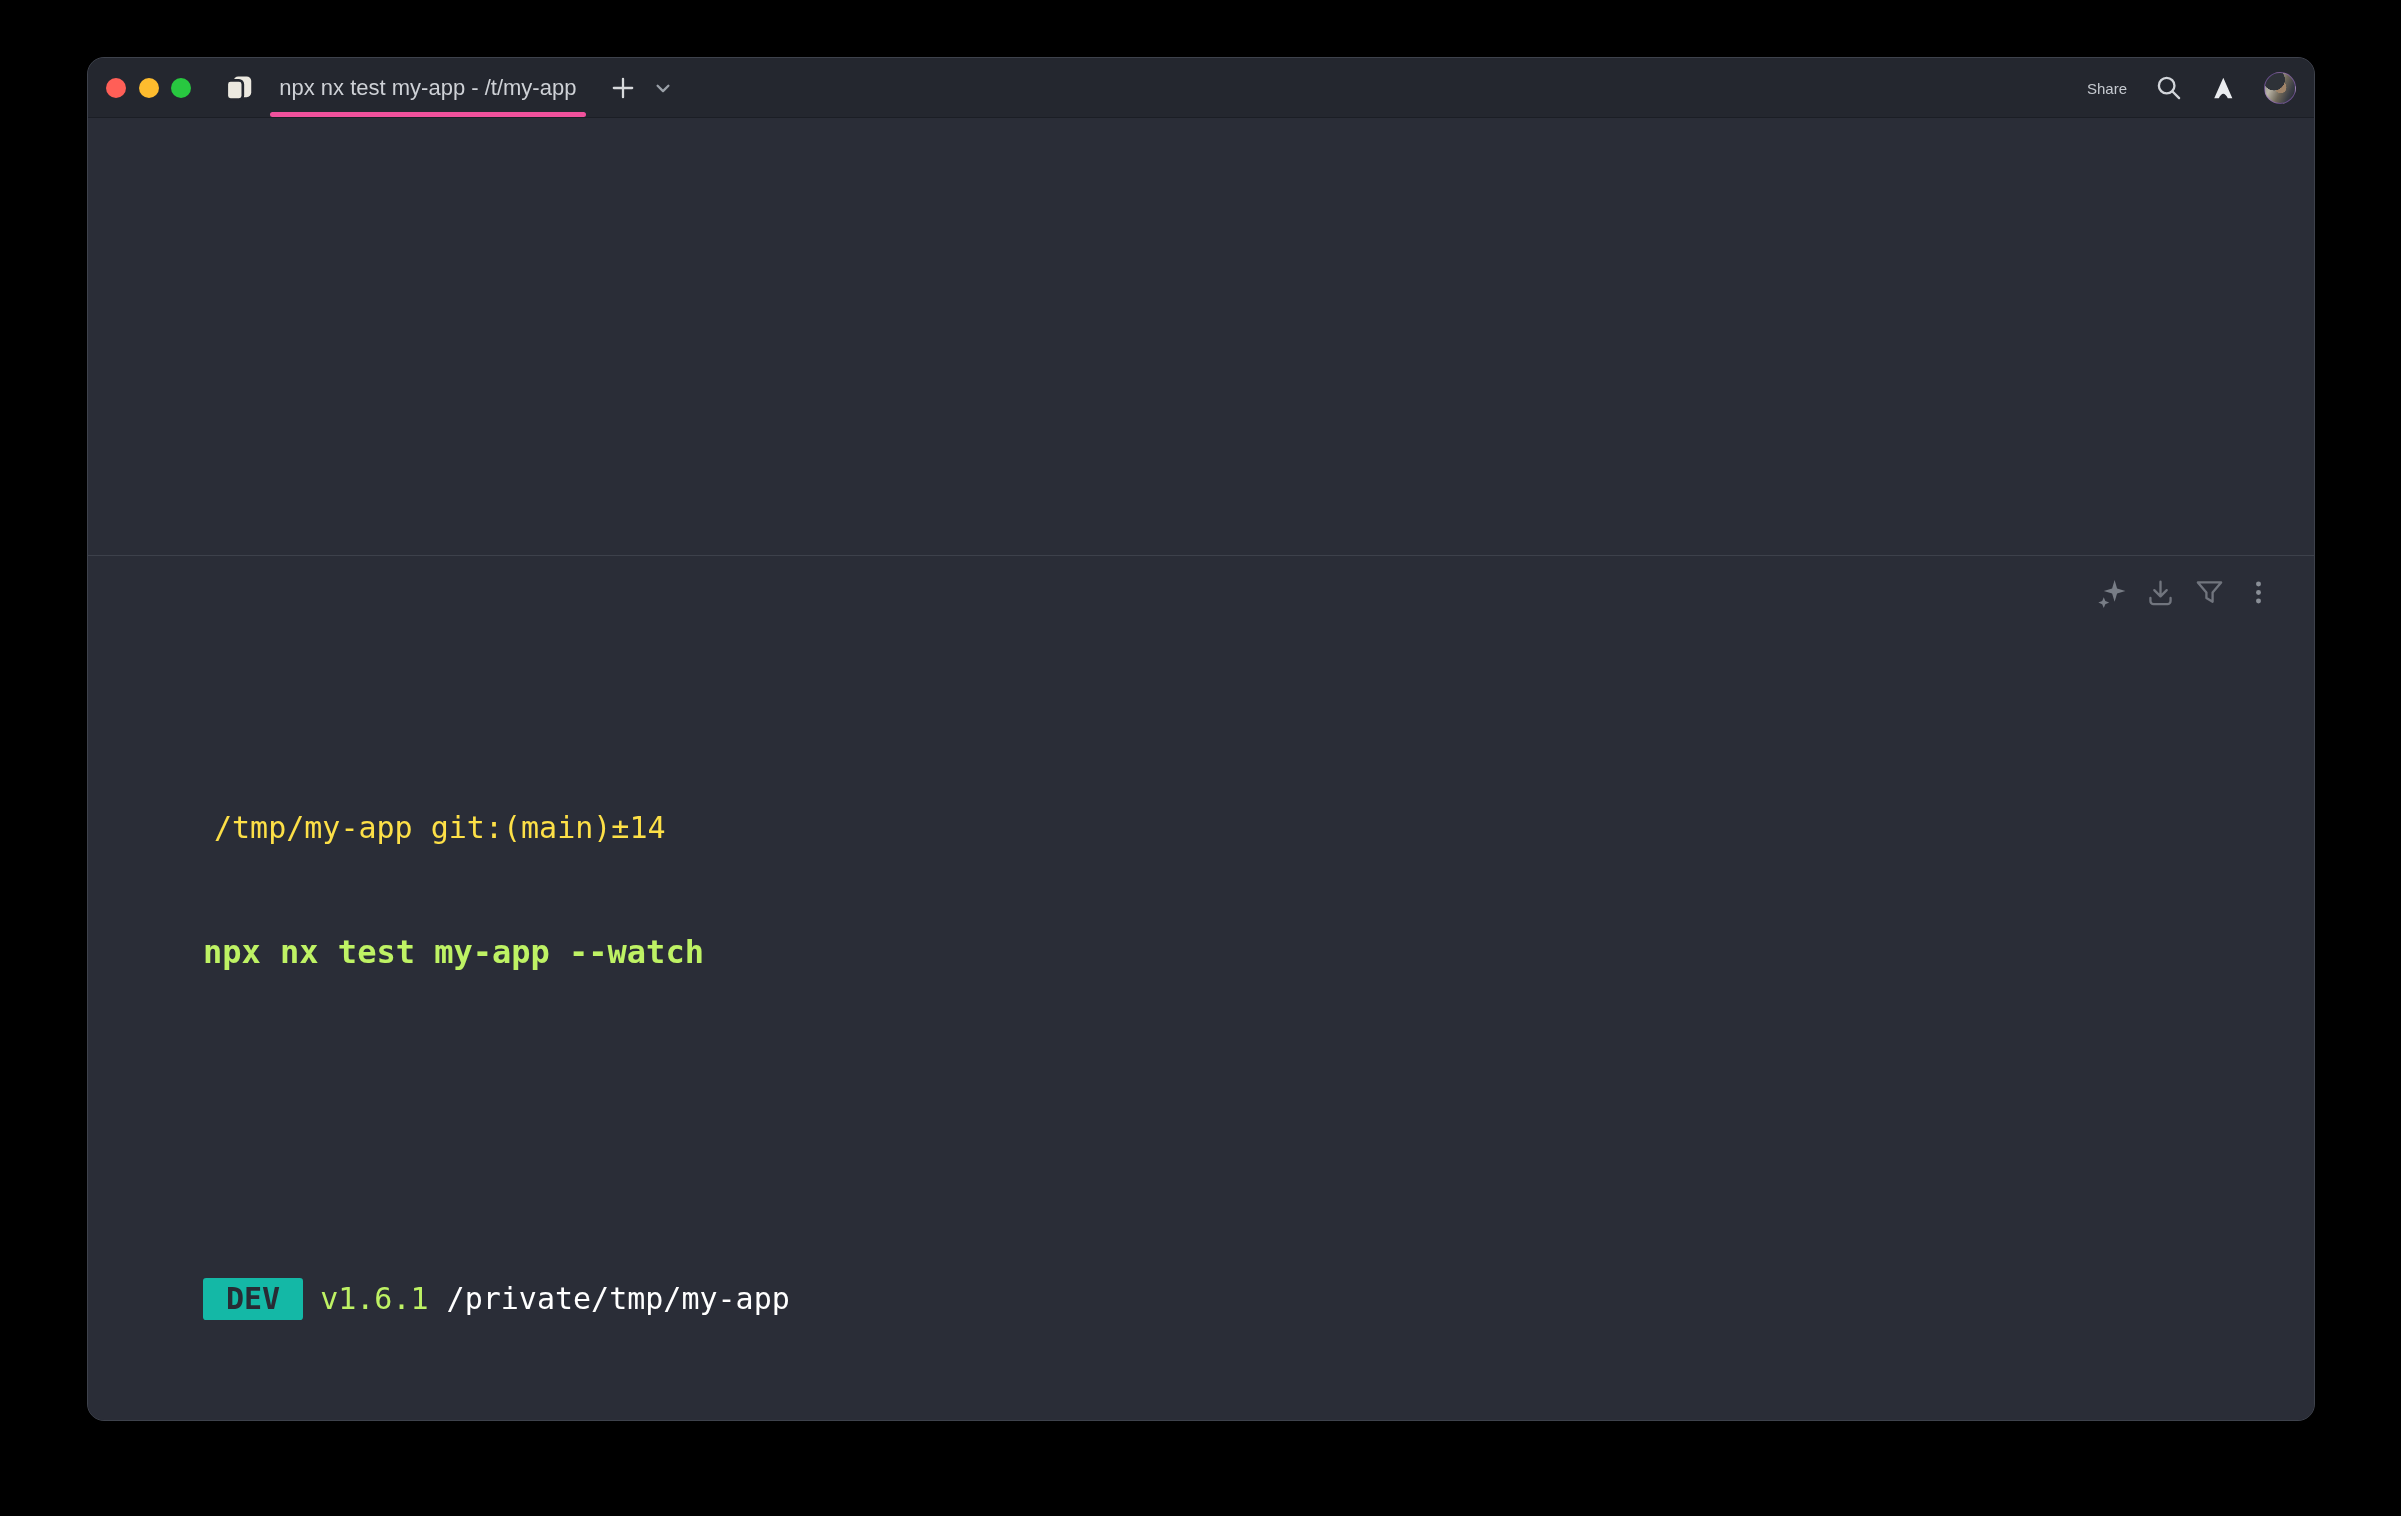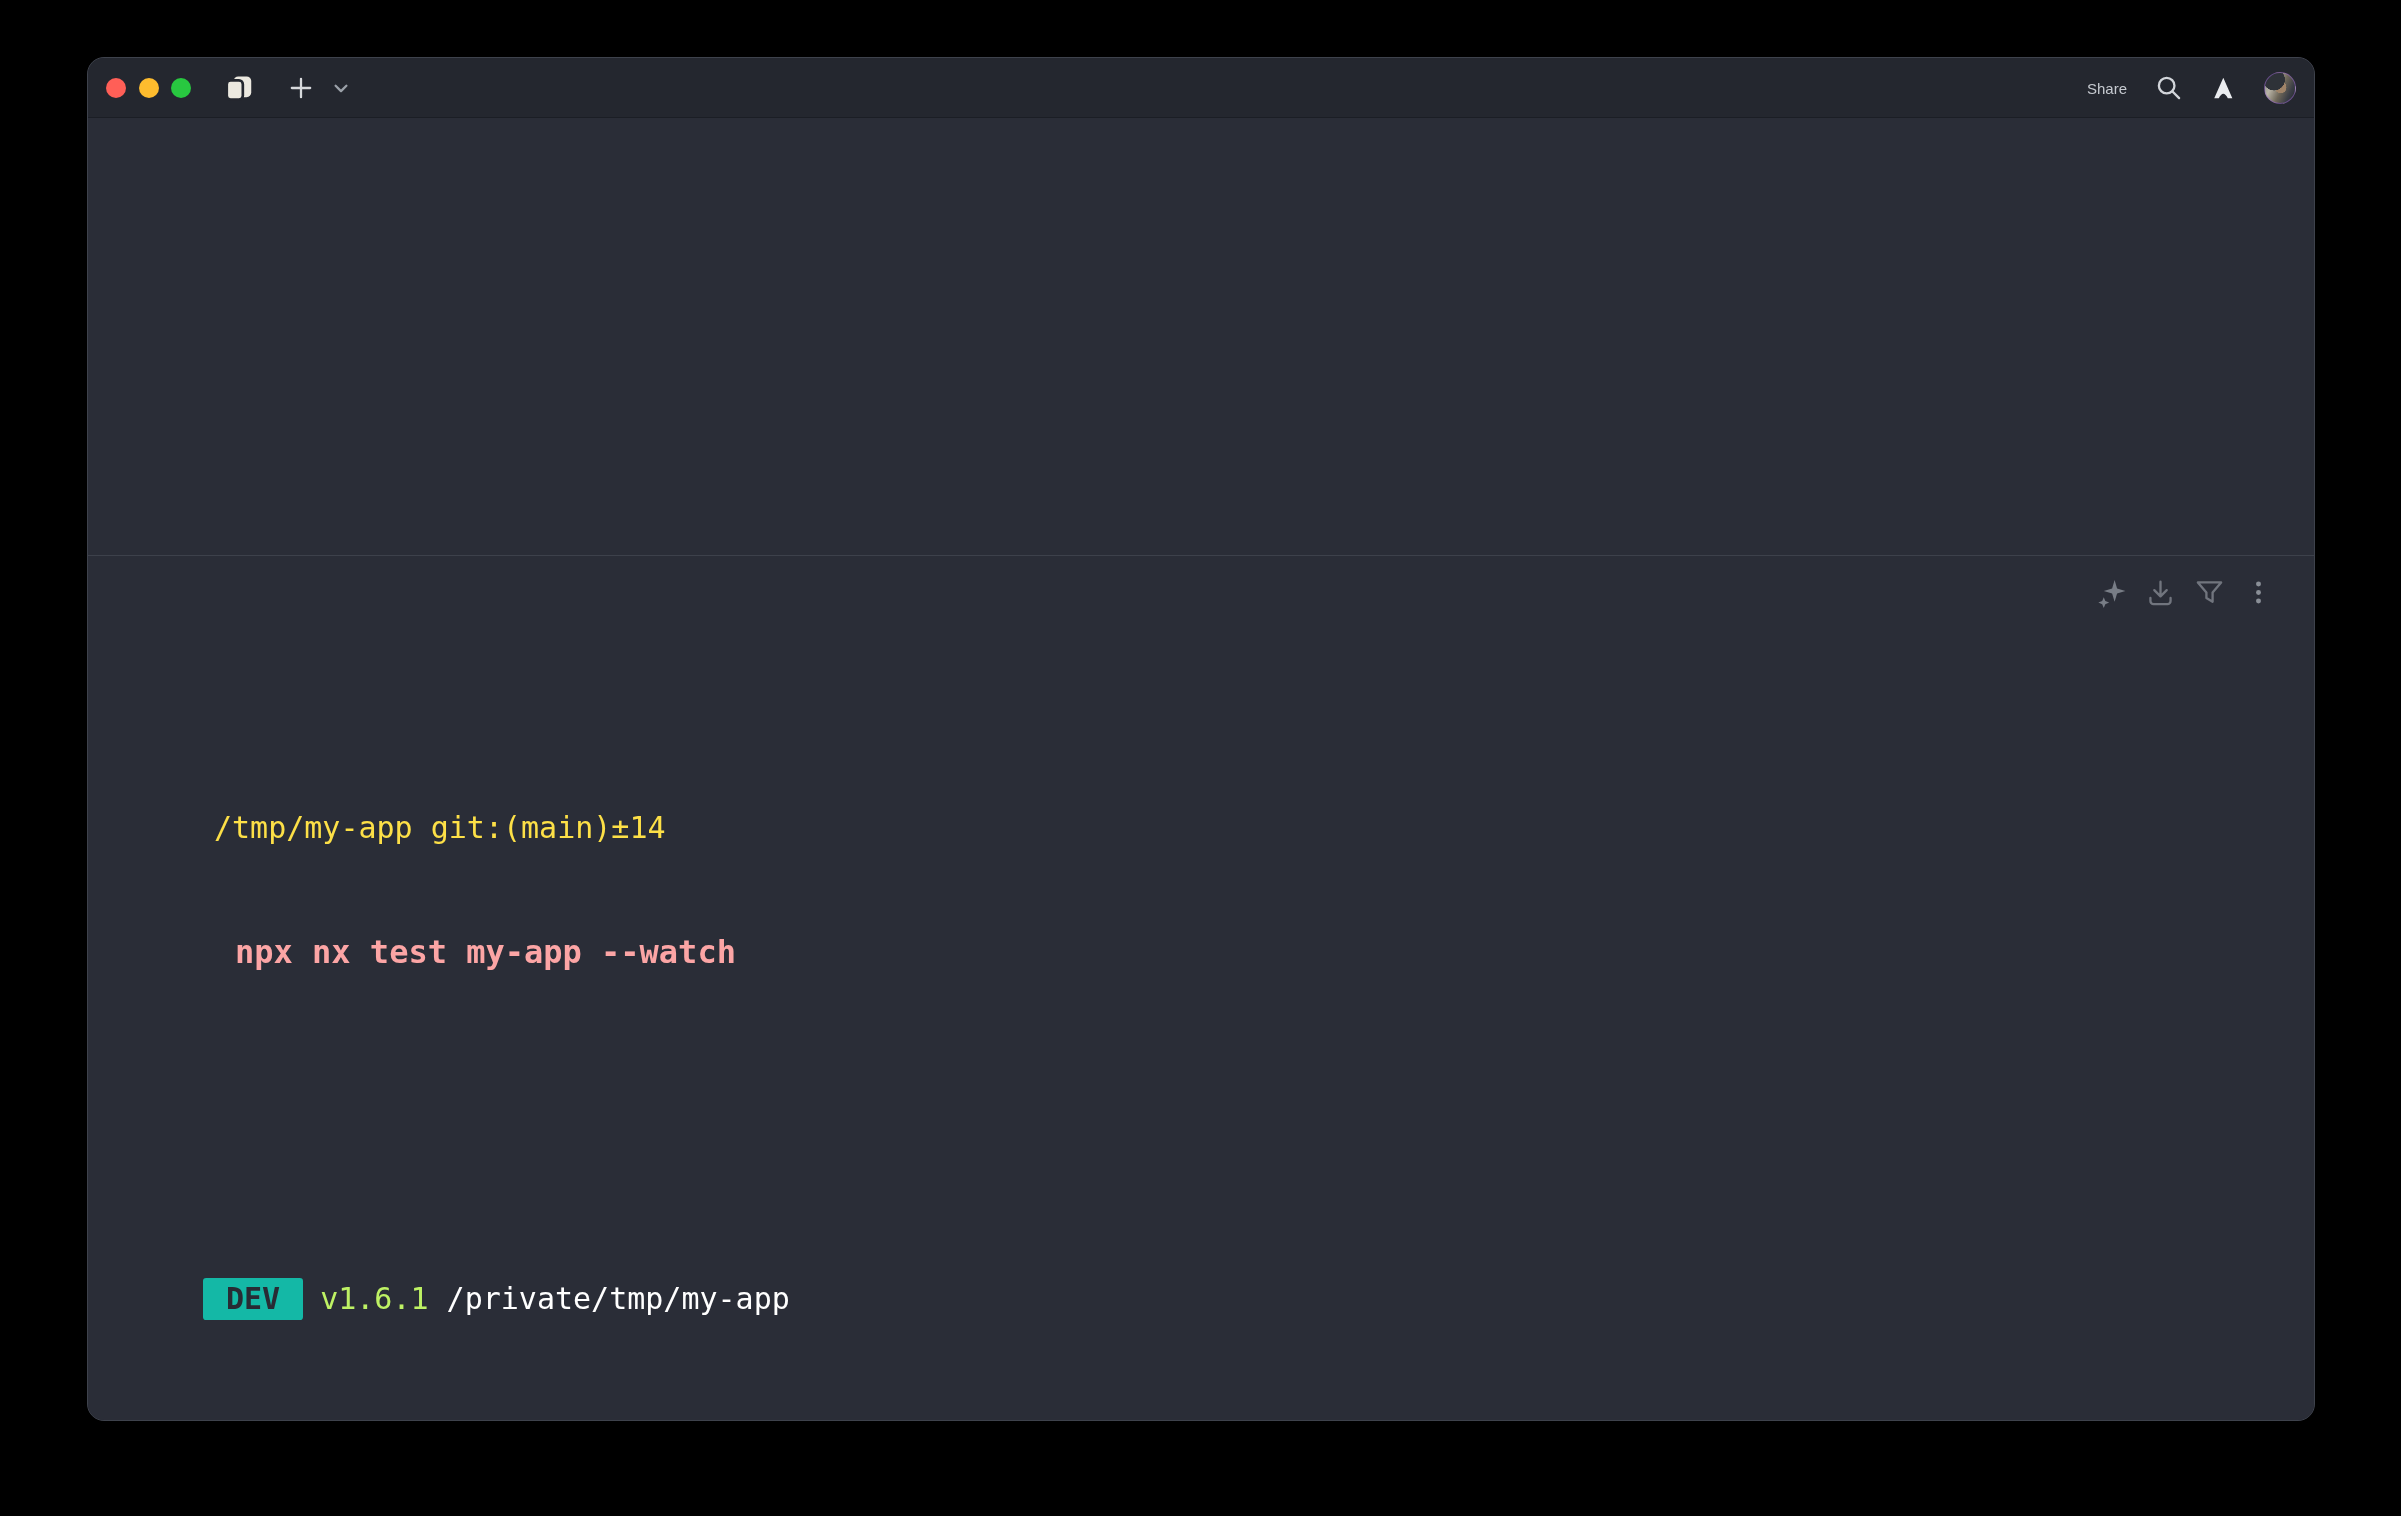--- a/index.html
+++ b/index.html
@@ -67,21 +67,21 @@
     position:absolute; top:20px; right:40px;
     display:flex; align-items:center; gap:17px;
   }
   .block-actions .act{
     width:32px; height:32px; display:flex; align-items:center; justify-content:center;
     cursor:pointer;
   }
 
   .line{ white-space:pre; }
   .prompt{ color:#fde047;margin-left:11px; }
-  .command{ font-size:32px; line-height:44px; font-weight:bold; color:#fca5a5;margin-left:32px; }
+  .command{ font-size:32px; line-height:44px; font-weight:bold; color:#bef264; }
 
   .vitest{ margin-top:58px; }
   .gray{ color:#ffffff; }
   .green{ color:#41e07e; }
   .purple{ color:#bef264; }
 
   .badge{
     display:inline-block; font-weight:bold; color:#282b34;
     border-radius:3.1px; padding:0.8px 23px; line-height:40px;
   }
@@ -99,20 +99,24 @@
       <div class="light red"></div>
       <div class="light yellow"></div>
       <div class="light green"></div>
     </div>
 
     <svg class="panes" viewBox="0 0 36 34">
       <rect x="11" y="2" width="23" height="27" rx="6" fill="#ece9e0"></rect>
       <rect x="2" y="7" width="21" height="25" rx="5" fill="#ece9e0" stroke="#24272f" stroke-width="3.5"></rect>
     </svg>
 
+    <div class="tab">
+      <span class="tab-title">npx nx test my-app - /t/my-app</span>
+      <span class="tab-underline"></span>
+    </div>
 
     <div class="newtab">
       <svg class="plus-icon" width="26" height="26" viewBox="0 0 34 34">
         <path d="M17 5 V29 M5 17 H29" stroke="#d7d9dc" stroke-width="3" stroke-linecap="round" fill="none"></path>
       </svg>
       <svg class="chev-icon" width="20" height="20" viewBox="0 0 26 26">
         <path d="M6 10 L13 17 L20 10" stroke="#9aa0a8" stroke-width="3" fill="none" stroke-linecap="round" stroke-linejoin="round"></path>
       </svg>
     </div>
 

